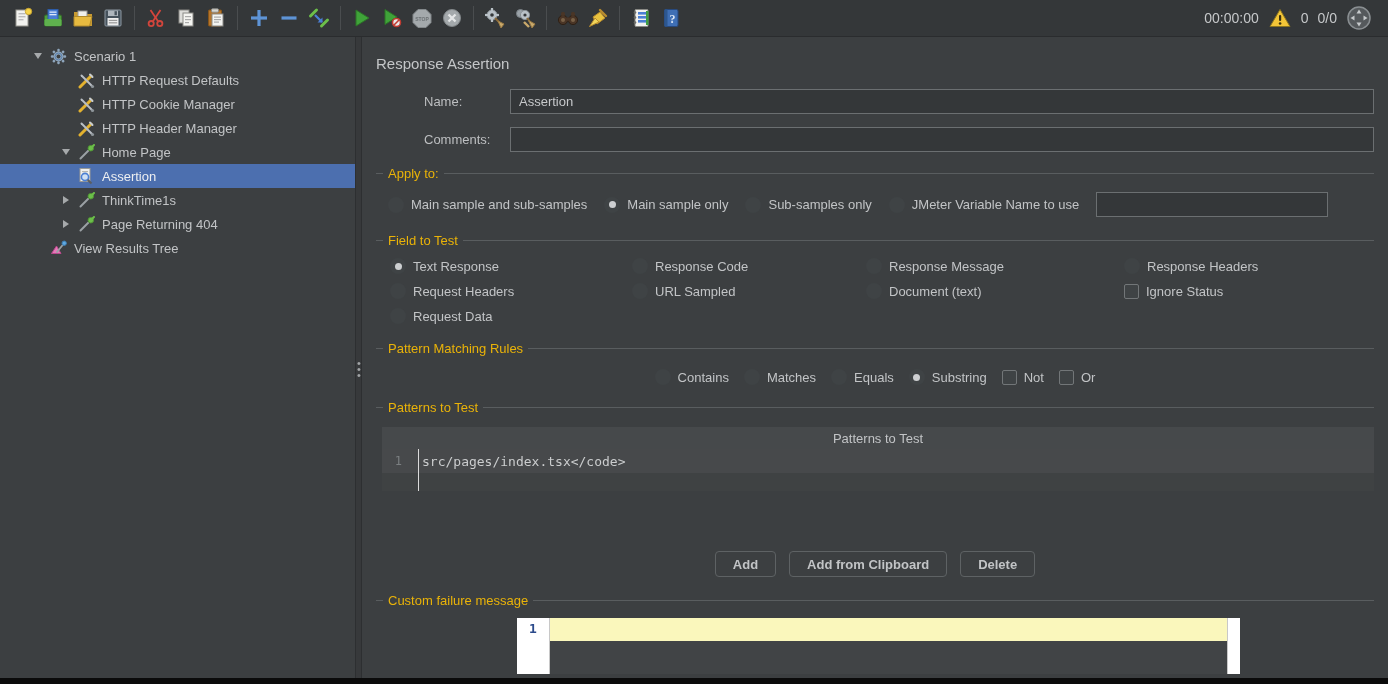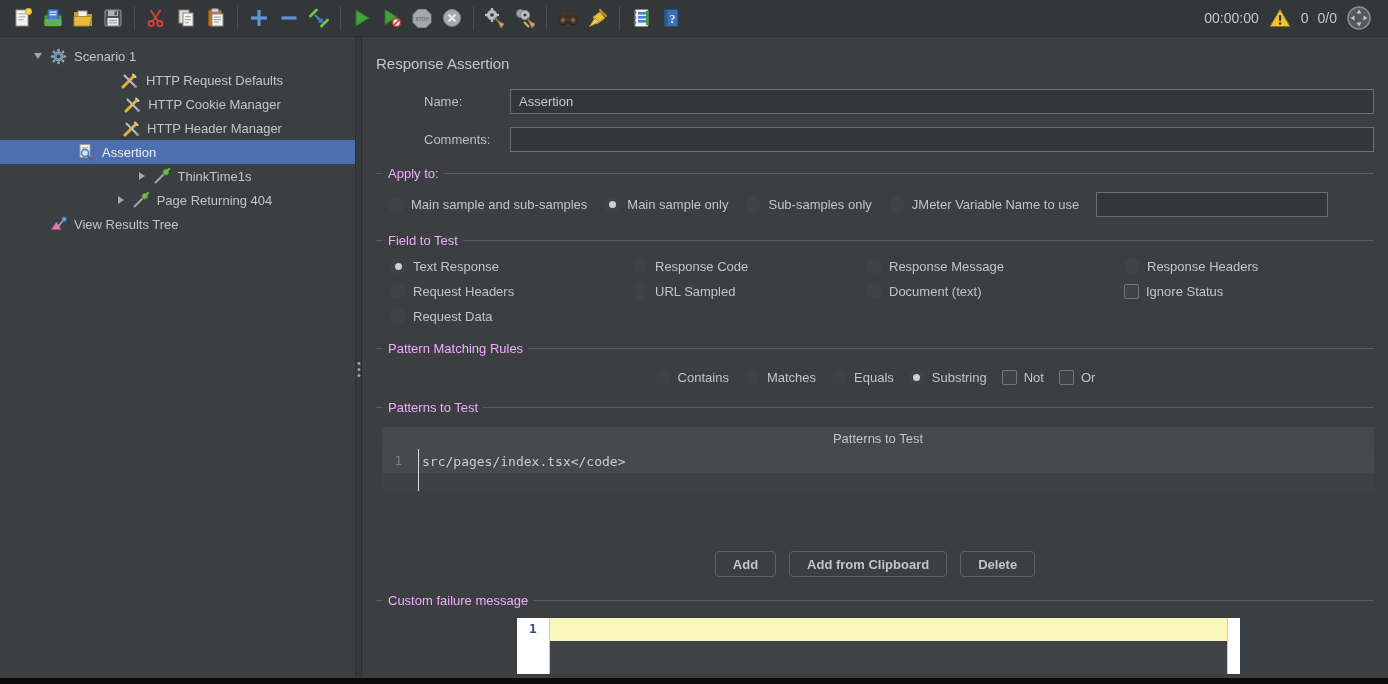--- a/index.html
+++ b/index.html
@@ -23,38 +23,38 @@
               position:relative; }
   .splitter .dots { position:absolute; left:1px; top:323px; width:4px; color:#A2A5A7;
                     font-size:11px; line-height:6px; letter-spacing:0; text-align:center; }
   .main { flex:1; padding:0 14px; overflow:hidden; }
 
   
   .tree-row { height:24px; display:flex; align-items:center; font-size:13px; color:#C2C4C6;
               white-space:nowrap; cursor:default; }
   .tree-row.sel { background:#4C6FAF; color:#EDEFF1; }
   .t-indent0 { padding-left:4px; } .t-indent1 { padding-left:28px; }
-  .t-indent2 { padding-left:28px;justify-content:center; } .t-indent3 { padding-left:76px; }
+  .t-indent2 { padding-left:56px; } .t-indent3 { padding-left:76px; }
   .arrow-slot { width:20px; display:flex; align-items:center; justify-content:center; flex:0 0 auto; }
   .arr-down { width:0; height:0; border-left:4.5px solid transparent; border-right:4.5px solid transparent;
               border-top:6px solid #A6A9AB; }
   .arr-right { width:0; height:0; border-top:4.5px solid transparent; border-bottom:4.5px solid transparent;
                border-left:6px solid #A6A9AB; }
   .t-icon { width:20px; height:18px; display:flex; align-items:center; justify-content:center;
             margin-right:6px; flex:0 0 auto; }
 
   
   .panel-title { font-size:15px; color:#C4C6C8; margin-top:18px; }
   .form-row { display:flex; align-items:center; margin-top:13px;margin-left:48px; }
   .form-row .lbl { width:86px; font-size:13px; flex:0 0 auto; }
   .txt-input { background:#343739; border:1px solid #6B6F71; color:#C6C8CA; font-size:13px;
                height:25px; padding:0 8px; outline:none; font-family:"Liberation Sans",sans-serif; }
   .grow { flex:1; }
 
-  .group-title { display:flex; align-items:center; font-size:13px; color:#f0abfc; gap:5px; }
+  .group-title { display:flex; align-items:center; font-size:13px; color:#eab308; gap:5px; }
   .group-title::before { content:""; width:7px; height:1px; background:#595D5F; flex:0 0 auto; }
   .group-title::after { content:""; flex:1; height:1px; background:#595D5F; }
 
   .opt { display:inline-flex; align-items:center; gap:7px; font-size:13px; color:#C2C4C6; }
   .radio { width:16px; height:16px; border-radius:50%; border:1px solid #72767
 
 8; background:#3F4345;
           display:flex; align-items:center; justify-content:center; flex:0 0 auto; }
   .radio::after { content:""; width:7px; height:7px; border-radius:50%; background:transparent; }
   .opt[data-checked="true"] .radio::after { background:#CDCFD1; }
@@ -400,20 +400,33 @@
           <svg width="17" height="17" viewBox="0 0 17 17">
             <line x1="2" y1="15" x2="13" y2="4" stroke="#E3B22F" stroke-width="3" stroke-linecap="round"></line>
             <line x1="12" y1="2.5" x2="14.5" y2="5" stroke="#C8CDD1" stroke-width="2" stroke-linecap="round"></line>
             <line x1="3.5" y1="3.5" x2="14" y2="14" stroke="#B9BFC4" stroke-width="2" stroke-linecap="round"></line>
             <circle cx="14.5" cy="14.5" r="1.6" fill="#8E959A"></circle>
           </svg>
         </span>
       <span>HTTP Header Manager</span>
     </div>
 
+    <div class="tree-row t-indent2">
+      <span class="arrow-slot">
+          <span class="arr-down"></span>
+        </span>
+      <span class="t-icon">
+          <svg width="17" height="17" viewBox="0 0 17 17">
+            <line x1="2.5" y1="14.5" x2="11" y2="6" stroke="#9BA1A5" stroke-width="2" stroke-linecap="round"></line>
+            <circle cx="12.8" cy="4.2" r="2.8" fill="#6CBF4A" stroke="#4E8F35"></circle>
+            <line x1="14.5" y1="2.5" x2="16" y2="1" stroke="#6CBF4A" stroke-width="2" stroke-linecap="round"></line>
+          </svg>
+        </span>
+      <span>Home Page</span>
+    </div>
 
     <div class="tree-row t-indent3 sel">
       <span class="t-icon">
           <svg width="18" height="18" viewBox="0 0 18 18">
             <rect x="3" y="1.5" width="10" height="13" fill="#F0F0EE" stroke="#9A9A96"></rect>
             <rect x="5" y="4" width="6" height="1.1" fill="#B5B5B1"></rect>
             <rect x="5" y="6.5" width="6" height="1.1" fill="#B5B5B1"></rect>
             <circle cx="8" cy="10" r="3.6" fill="#CFE0F4" stroke="#4A7FD4" stroke-width="1.6"></circle>
             <line x1="10.7" y1="12.7" x2="14.5" y2="16.5" stroke="#5A5E62" stroke-width="2"></line>
           </svg>

